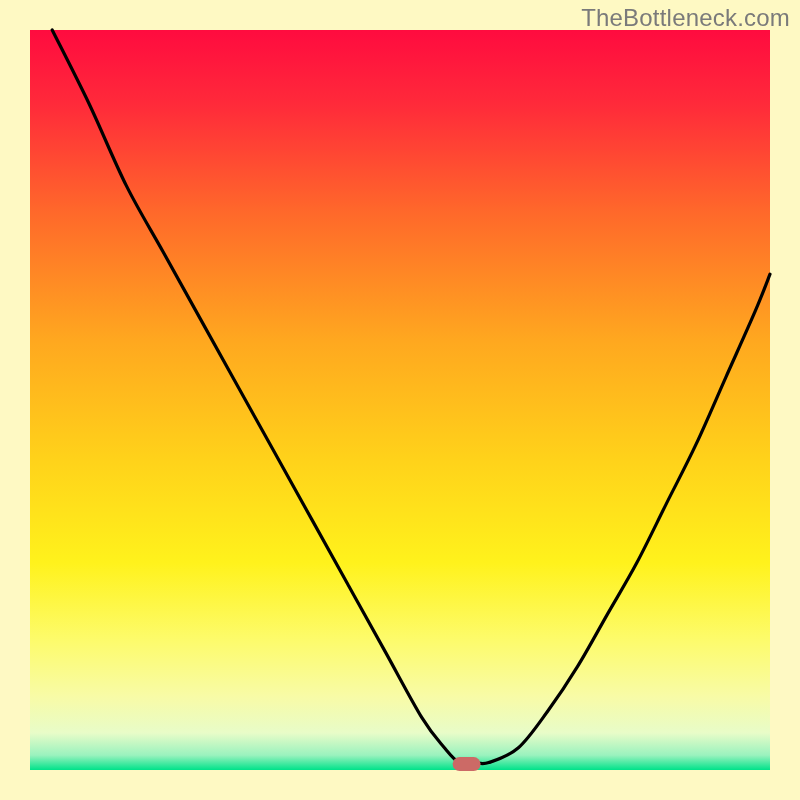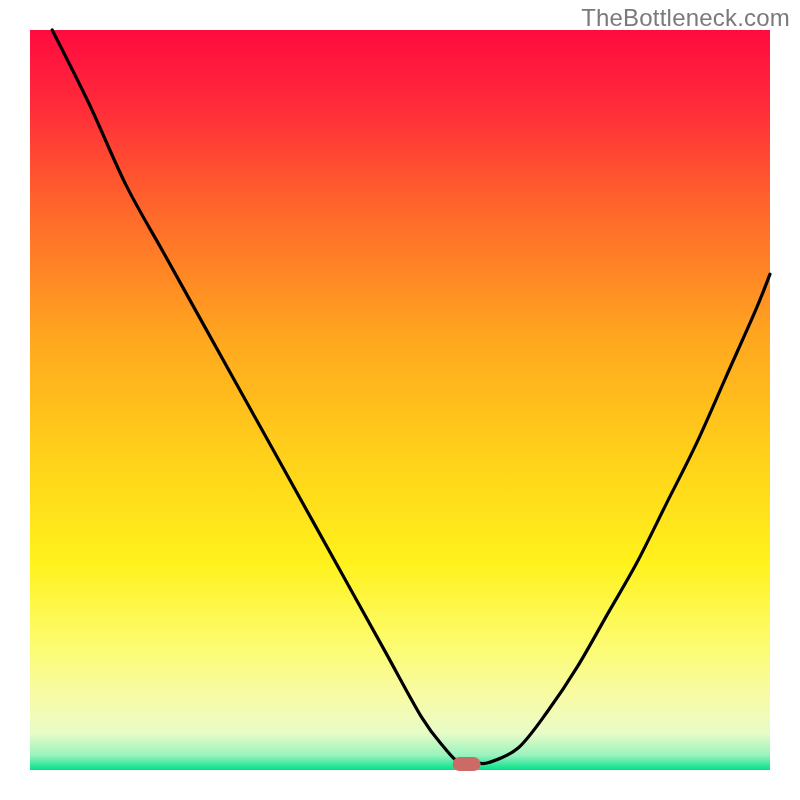--- a/index.html
+++ b/index.html
@@ -8,21 +8,21 @@
     width: 800px;
     height: 800px;
     background: #000;
     overflow: hidden;
     font-family: Arial, Helvetica, sans-serif;
   }
   .frame {
     position: relative;
     width: 800px;
     height: 800px;
-    background: #ffffff;
+    background: #fef9c3;
   }
   .watermark {
     position: absolute;
     top: 4px;
     right: 10px;
     color: #7a7a7a;
     font-size: 24px;
     font-weight: 500;
     letter-spacing: 0.2px;
     z-index: 5;

